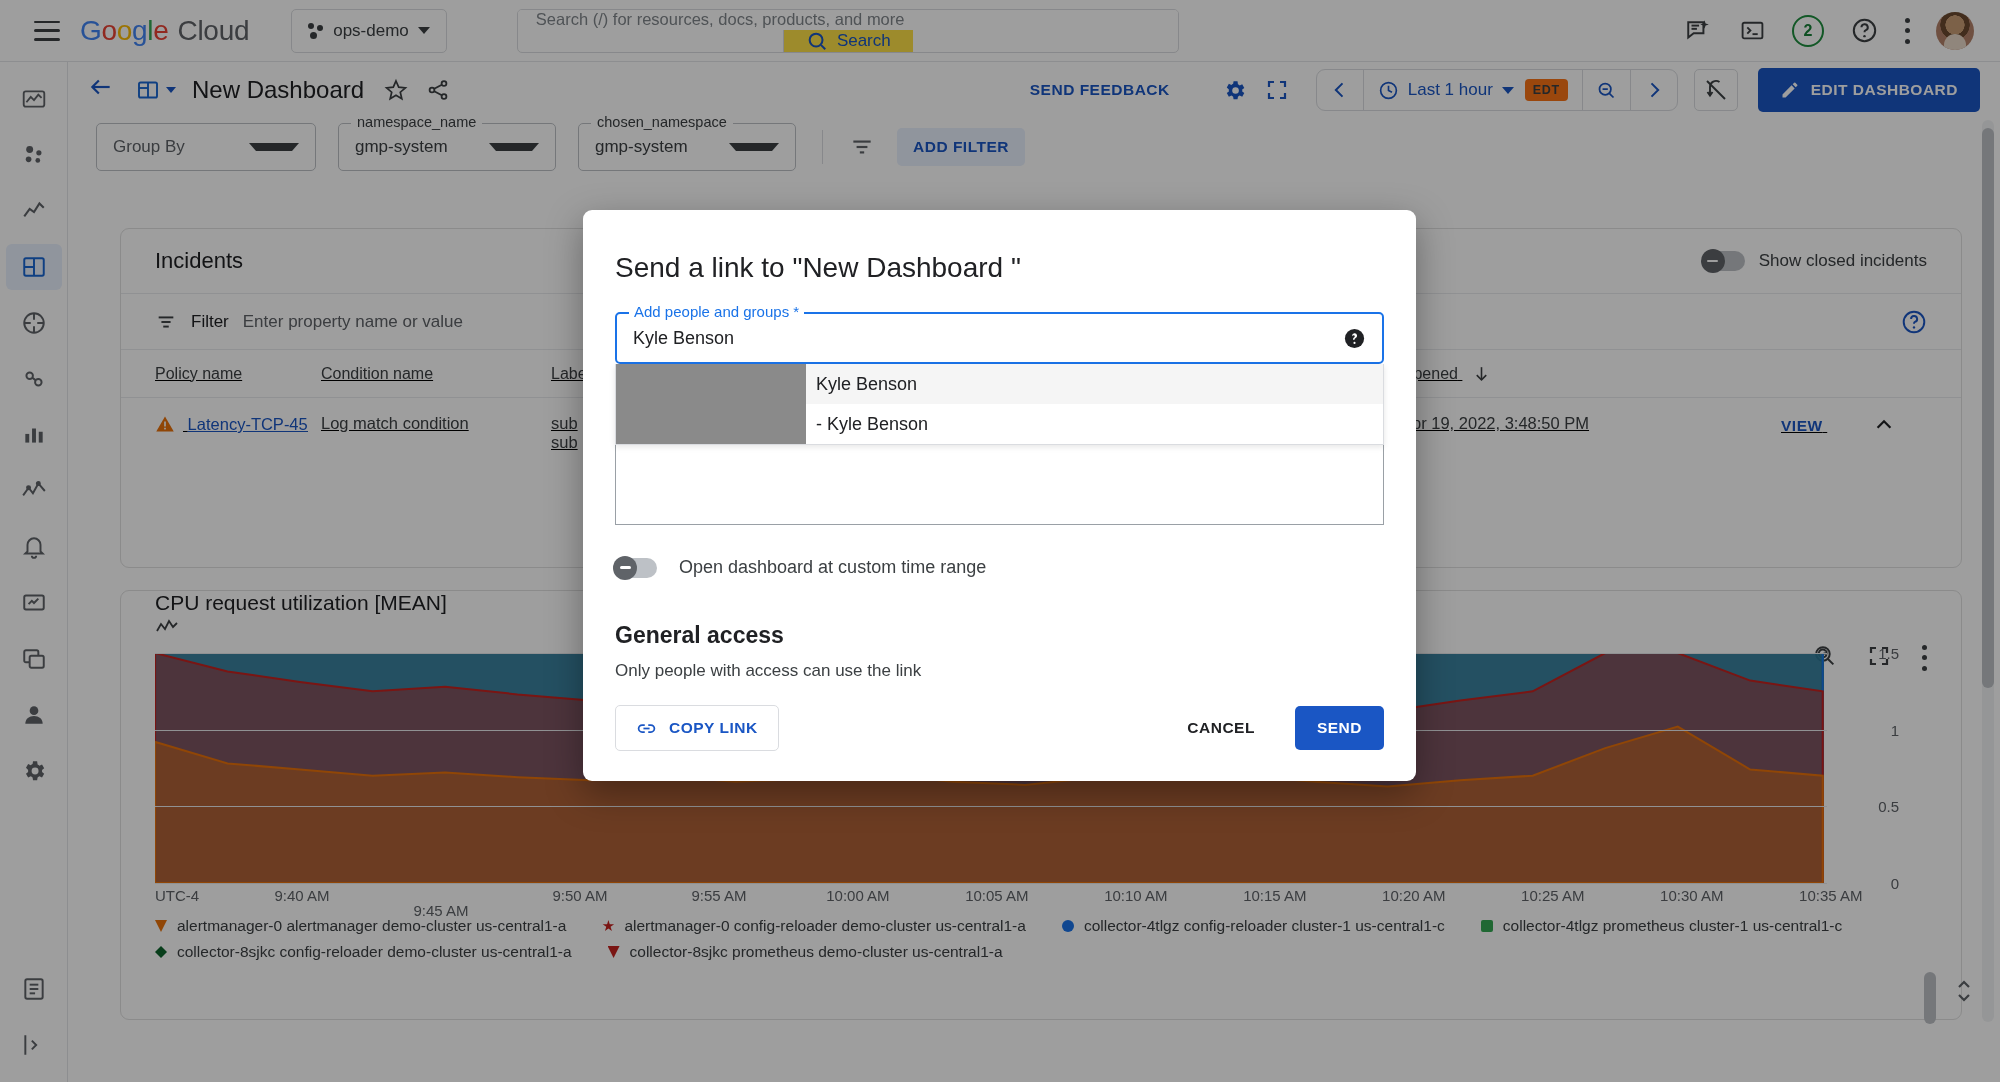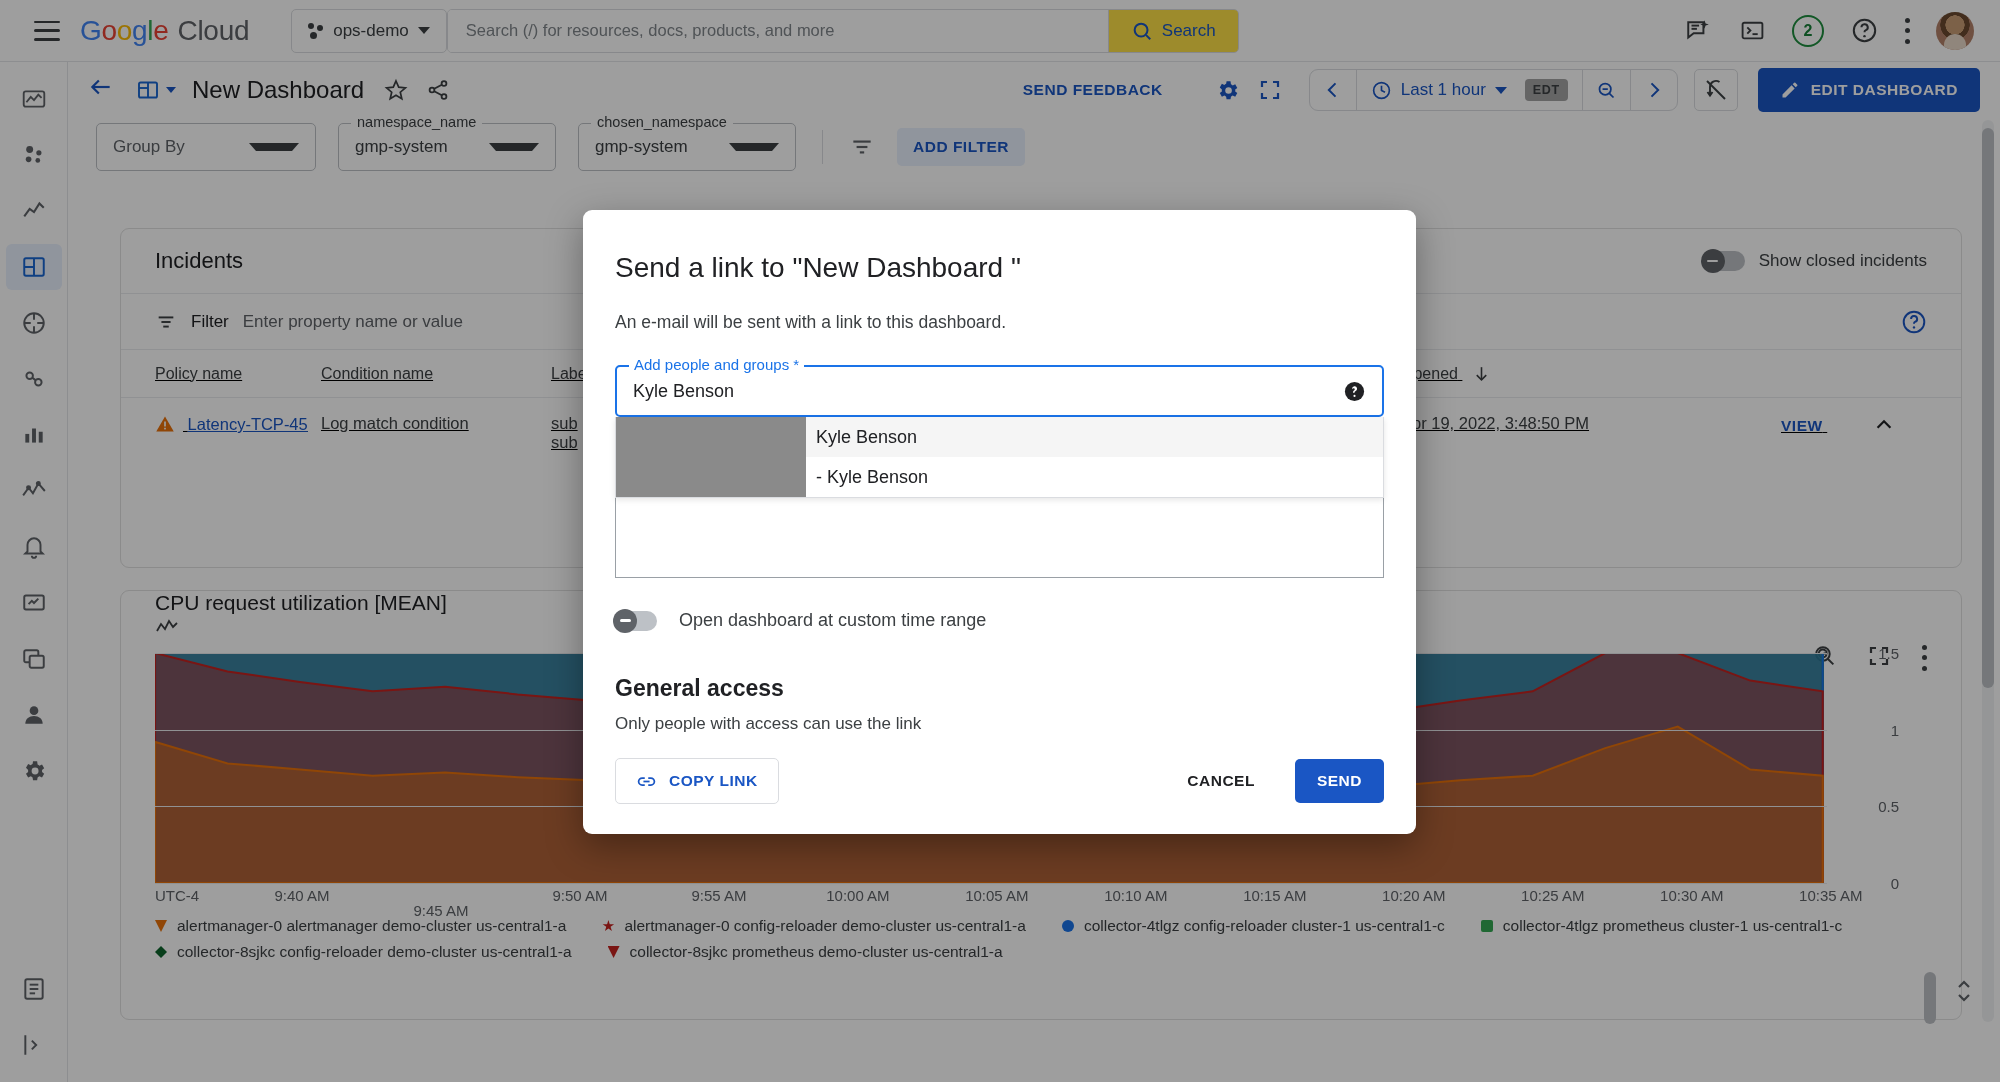--- a/index.html
+++ b/index.html
@@ -35,22 +35,22 @@
     font-size: 17px; color: #3c4043; background: #fff;
   }
   .proj-dots { width: 16px; height: 16px; position: relative; }
   .proj-dots span { position: absolute; background: #3c4043; border-radius: 50%; }
   .proj-dots span:nth-child(1){ width:6px;height:6px;left:0;top:0; }
   .proj-dots span:nth-child(2){ width:6px;height:6px;left:9px;top:2px; }
   .proj-dots span:nth-child(3){ width:7px;height:7px;left:2px;top:9px; }
   .caret { width:0;height:0;border-left:6px solid transparent;border-right:6px solid transparent;
     border-top:7px solid #3c4043; }
 
-  .search-wrap { display: flex; align-items: center;
-    border: 1px solid #dadce0; border-radius: 5px; height: 44px; overflow: hidden; }
+  .search-wrap { margin-left: 70px; display: flex; align-items: center;
+    border: 1px solid #dadce0; border-radius: 5px; height: 44px; overflow: hidden; flex-direction: column; }
   .search-field { width: 660px; height: 100%; border: none; outline: none; padding: 0 18px;
     font-size: 16.5px; color: #3c4043; font-family: inherit; background: #fff; }
   .search-field::placeholder { color: #80868b; }
   .search-btn { display: flex; align-items: center; gap: 9px; height: 100%;
     padding: 0 22px; border-left: 1px solid #dadce0; color: #1a56c4; font-size: 17px;
     cursor: pointer; background: #fde047; }
 
   .topbar-right { margin-left: auto; display: flex; align-items: center; gap: 26px; padding-right: 8px; }
   .ticon { width: 28px; height: 28px; color: #3c4043; cursor: pointer; display:flex;align-items:center;justify-content:center;}
   .badge-circle { width: 32px; height: 32px; border: 2.5px solid #1e8e3e; border-radius: 50%;
@@ -89,22 +89,22 @@
   .send-feedback { color: #1a56c4; font-size: 15.5px; font-weight: 600; letter-spacing: .5px;
     cursor: pointer; margin-right: 44px; }
   .dh-btn { color: #1a56c4; cursor: pointer; display: flex; align-items: center;
     justify-content: center; width: 42px; height: 42px; }
   .time-group { display: flex; align-items: center; border: 1px solid #dadce0;
     border-radius: 9px; height: 42px; margin-left: 18px; overflow: hidden; }
   .tg-cell { display: flex; align-items: center; justify-content: center; height: 100%;
     padding: 0 13px; color: #1a56c4; cursor: pointer; border-right: 1px solid #dadce0; }
   .tg-cell:last-child { border-right: none; }
   .tg-main { gap: 9px; font-size: 17px; font-weight: 500; padding: 0 14px; }
-  .edt-chip { background: #a3a3a3; color: #3c4043; font-size: 12.5px; font-weight: 700;
-    letter-spacing: .6px; padding: 4px 8px; border-radius: 4px; margin-left: 9px; }
+  .edt-chip { background: #f97316; color: #3c4043; font-size: 12.5px; font-weight: 700;
+    letter-spacing: .6px; padding: 4px 8px; border-radius: 4px; margin-left: 2px; }
   .dh-refresh { margin-left: 16px; border: 1px solid #dadce0; border-radius: 5px;
     width: 44px; height: 42px; display: flex; align-items: center; justify-content: center;
     color: #3c4043; cursor: pointer; }
   .edit-dash { margin-left: 20px; background: #1a56c4; color: #fff; border-radius: 5px;
     height: 44px; display: flex; align-items: center; gap: 11px; padding: 0 22px;
     font-size: 15.5px; font-weight: 600; letter-spacing: .5px; cursor: pointer; }
 
   
   .filter-bar { position: absolute; top: 118px; left: 68px; right: 0; height: 58px;
     display: flex; align-items: center; padding-left: 28px; gap: 22px; background: #fff; }
@@ -682,21 +682,20 @@
           <polyline points="7,19 12,24 17,19"></polyline>
         </svg>
     </div>
 
   </div>
 
   <div id="scrim"></div>
 
   <div class="modal">
     <div class="m-title">Send a link to "New Dashboard "</div>
-    <div class="m-sub">An e-mail will be sent with a link to this dashboard.</div>
 
     <div class="m-field">
       <span class="m-lbl">Add people and groups *</span>
       <input class="m-input" value="Kyle Benson" style="">
       <span class="m-help">
         <svg width="23" height="23" viewBox="0 0 24 24" fill="currentColor">
             <circle cx="12" cy="12" r="10"></circle>
             <path d="M9.5 9.2a2.6 2.6 0 1 1 3.4 2.5c-.6.25-.85.75-.85 1.5h-1.6c0-1.3.35-1.9 1.1-2.35.5-.3.75-.6.75-1.1a1.2 1.2 0 0 0-2.4 0z" fill="#fff"></path>
             <circle cx="12" cy="16.6" r="1.1" fill="#fff"></circle>
           </svg>

